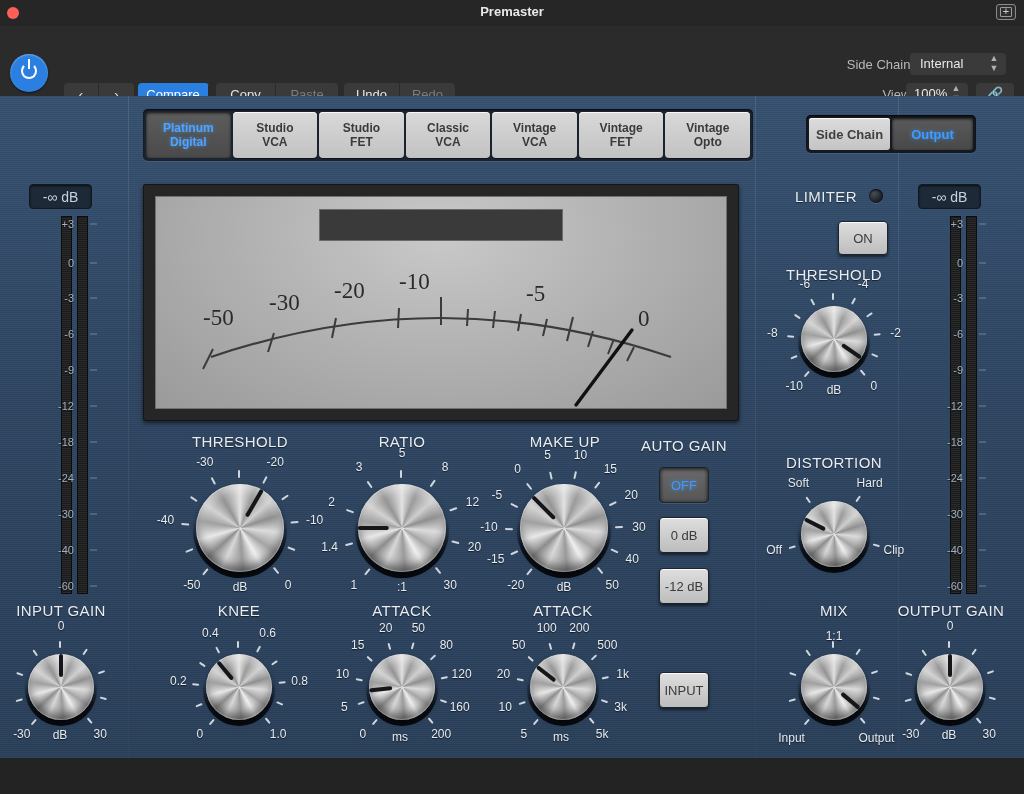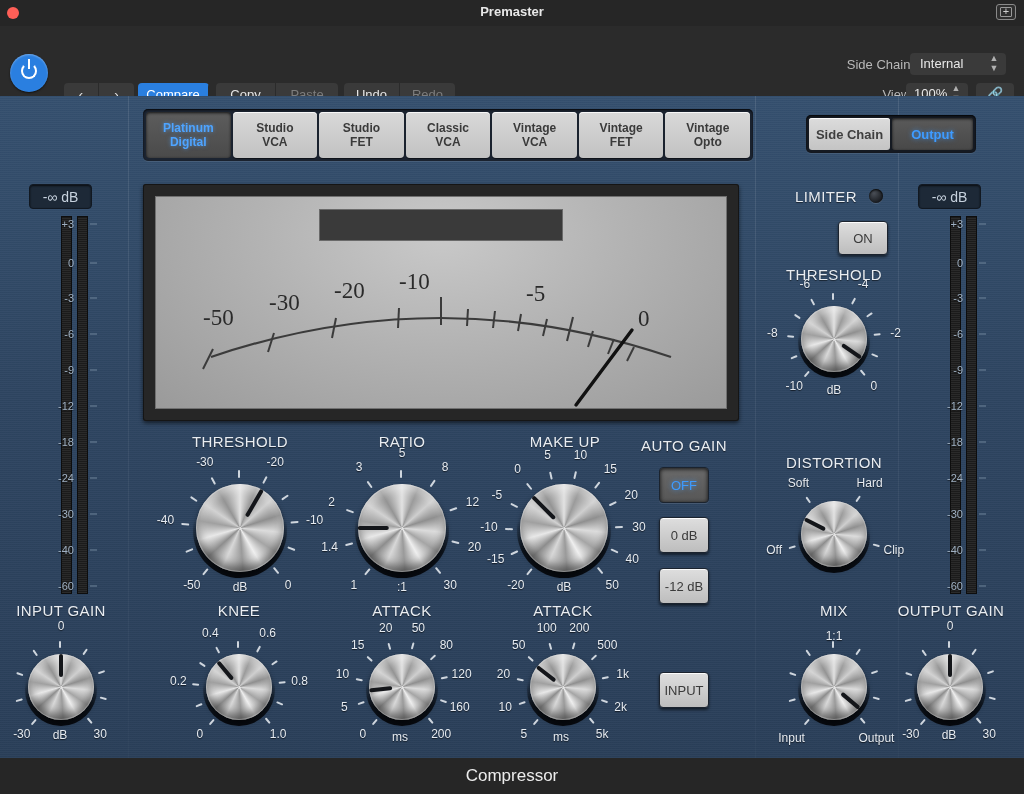--- a/index.html
+++ b/index.html
@@ -628,21 +628,21 @@
       <div class="tick" style="width: 7px; transform: rotate(18.8889deg) translate(40px, -1px);"></div>
       <div class="tick" style="width: 7px; transform: rotate(50deg) translate(40px, -1px);"></div>
       <div class="klabel" style="left: -39.21px; top: 46.7287px;">5</div>
       <div class="klabel" style="left: -57.715px; top: 19.7478px;">10</div>
       <div class="klabel" style="left: -59.6174px; top: -12.9139px;">20</div>
       <div class="klabel" style="left: -44.3698px; top: -41.8607px;">50</div>
       <div class="klabel" style="left: -16.3585px; top: -58.7656px;">100</div>
       <div class="klabel" style="left: 16.3585px; top: -58.7656px;">200</div>
       <div class="klabel" style="left: 44.3698px; top: -41.8607px;">500</div>
       <div class="klabel" style="left: 59.6174px; top: -12.9139px;">1k</div>
-      <div class="klabel" style="left: 57.715px; top: 19.7478px;">2k</div>
+      <div class="klabel" style="left: 57.715px; top: 19.7478px;">3k</div>
       <div class="klabel" style="left: 39.21px; top: 46.7287px;">5k</div>
     </div>
   <div class="kunit" style="left:561px; top:730px;">ms</div>
 
   <div class="sect-title" style="left:-19px; top:602px; width:160px;">INPUT GAIN</div>
   <div class="knob-wrap" id="k-inputgain" style="left: 61px; top: 687px; width: 0px; height: 0px;">
       <div class="knob-skirt" style="left: -36px; top: -34px; width: 72px; height: 73px;"></div>
       <div class="knob" style="left: -33px; top: -33px; width: 66px; height: 66px;"></div>
       <div class="pointer" style="width: 23.1px; transform: rotate(-90deg) translate(9.9px, -2px);"></div>
       <div class="tick" style="width: 7px; transform: rotate(-230deg) translate(40px, -1px);"></div>
@@ -736,17 +736,14 @@
       <div class="tick" style="width: 7px; transform: rotate(-55deg) translate(40px, -1px);"></div>
       <div class="tick" style="width: 7px; transform: rotate(-20deg) translate(40px, -1px);"></div>
       <div class="tick" style="width: 7px; transform: rotate(15deg) translate(40px, -1px);"></div>
       <div class="tick" style="width: 7px; transform: rotate(50deg) translate(40px, -1px);"></div>
       <div class="klabel" style="left: -39.21px; top: 46.7287px;">-30</div>
       <div class="klabel" style="left: 0px; top: -61px;">0</div>
       <div class="klabel" style="left: 39.21px; top: 46.7287px;">30</div>
     </div>
   <div class="kunit" style="left:949px; top:728px;">dB</div>
 
-  <div class="footer">
-    <span>Compressor</span>
-  </div>
 
 </div>
 
 </body></html>

